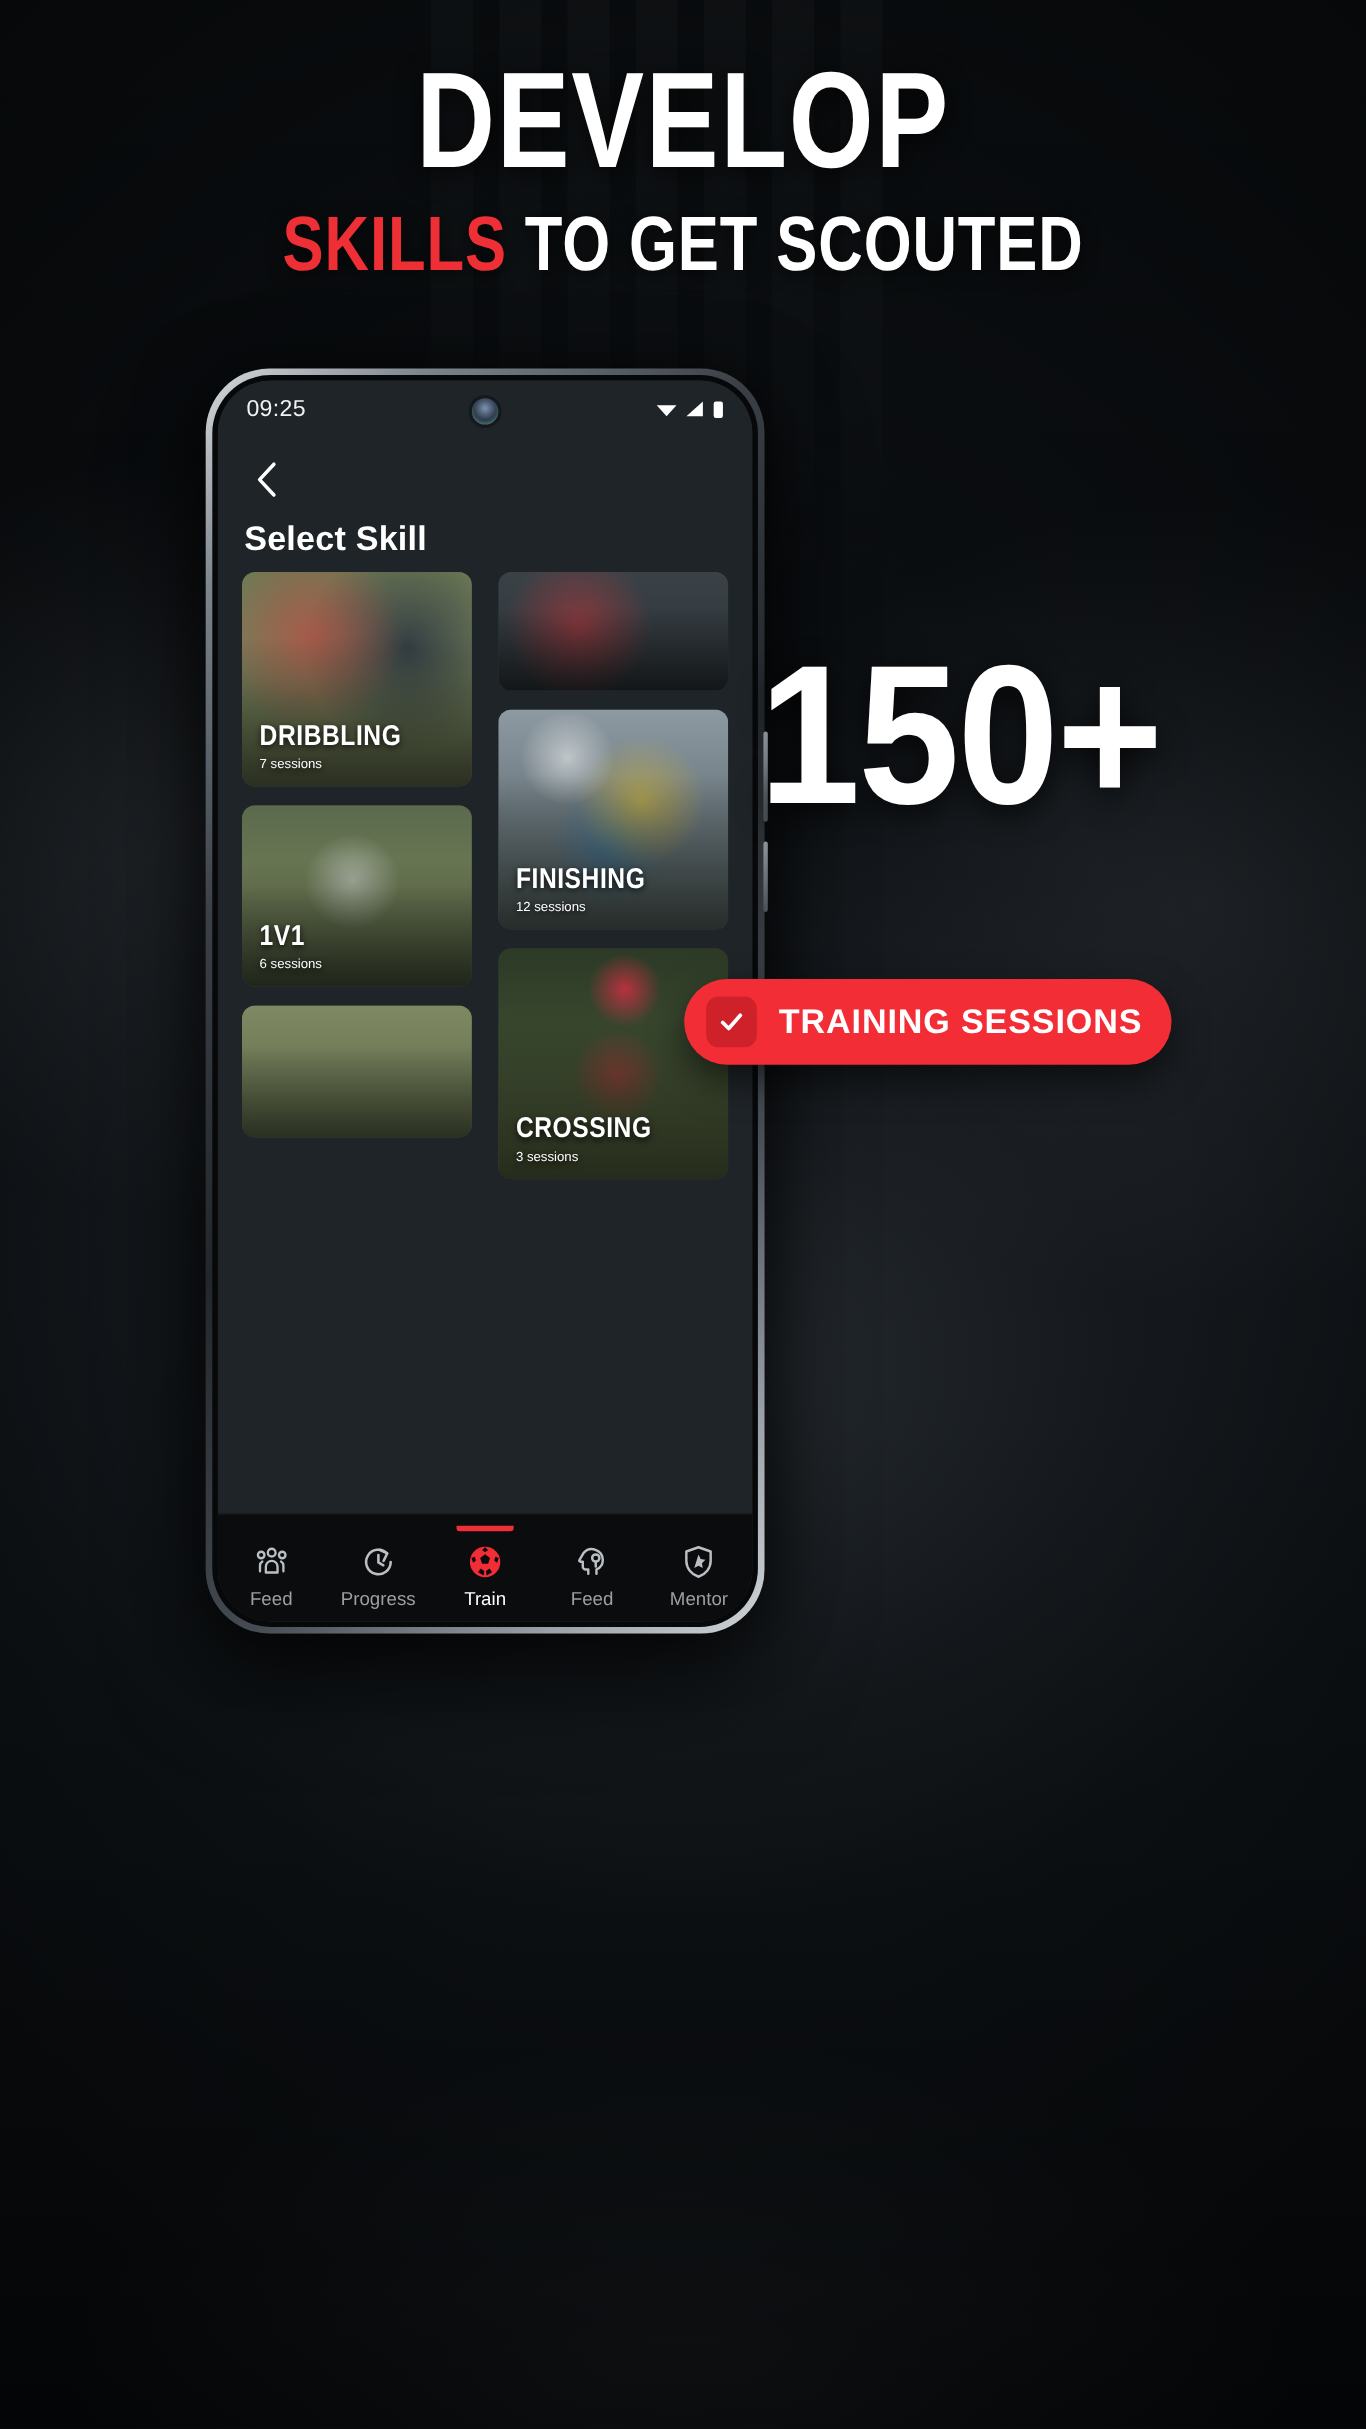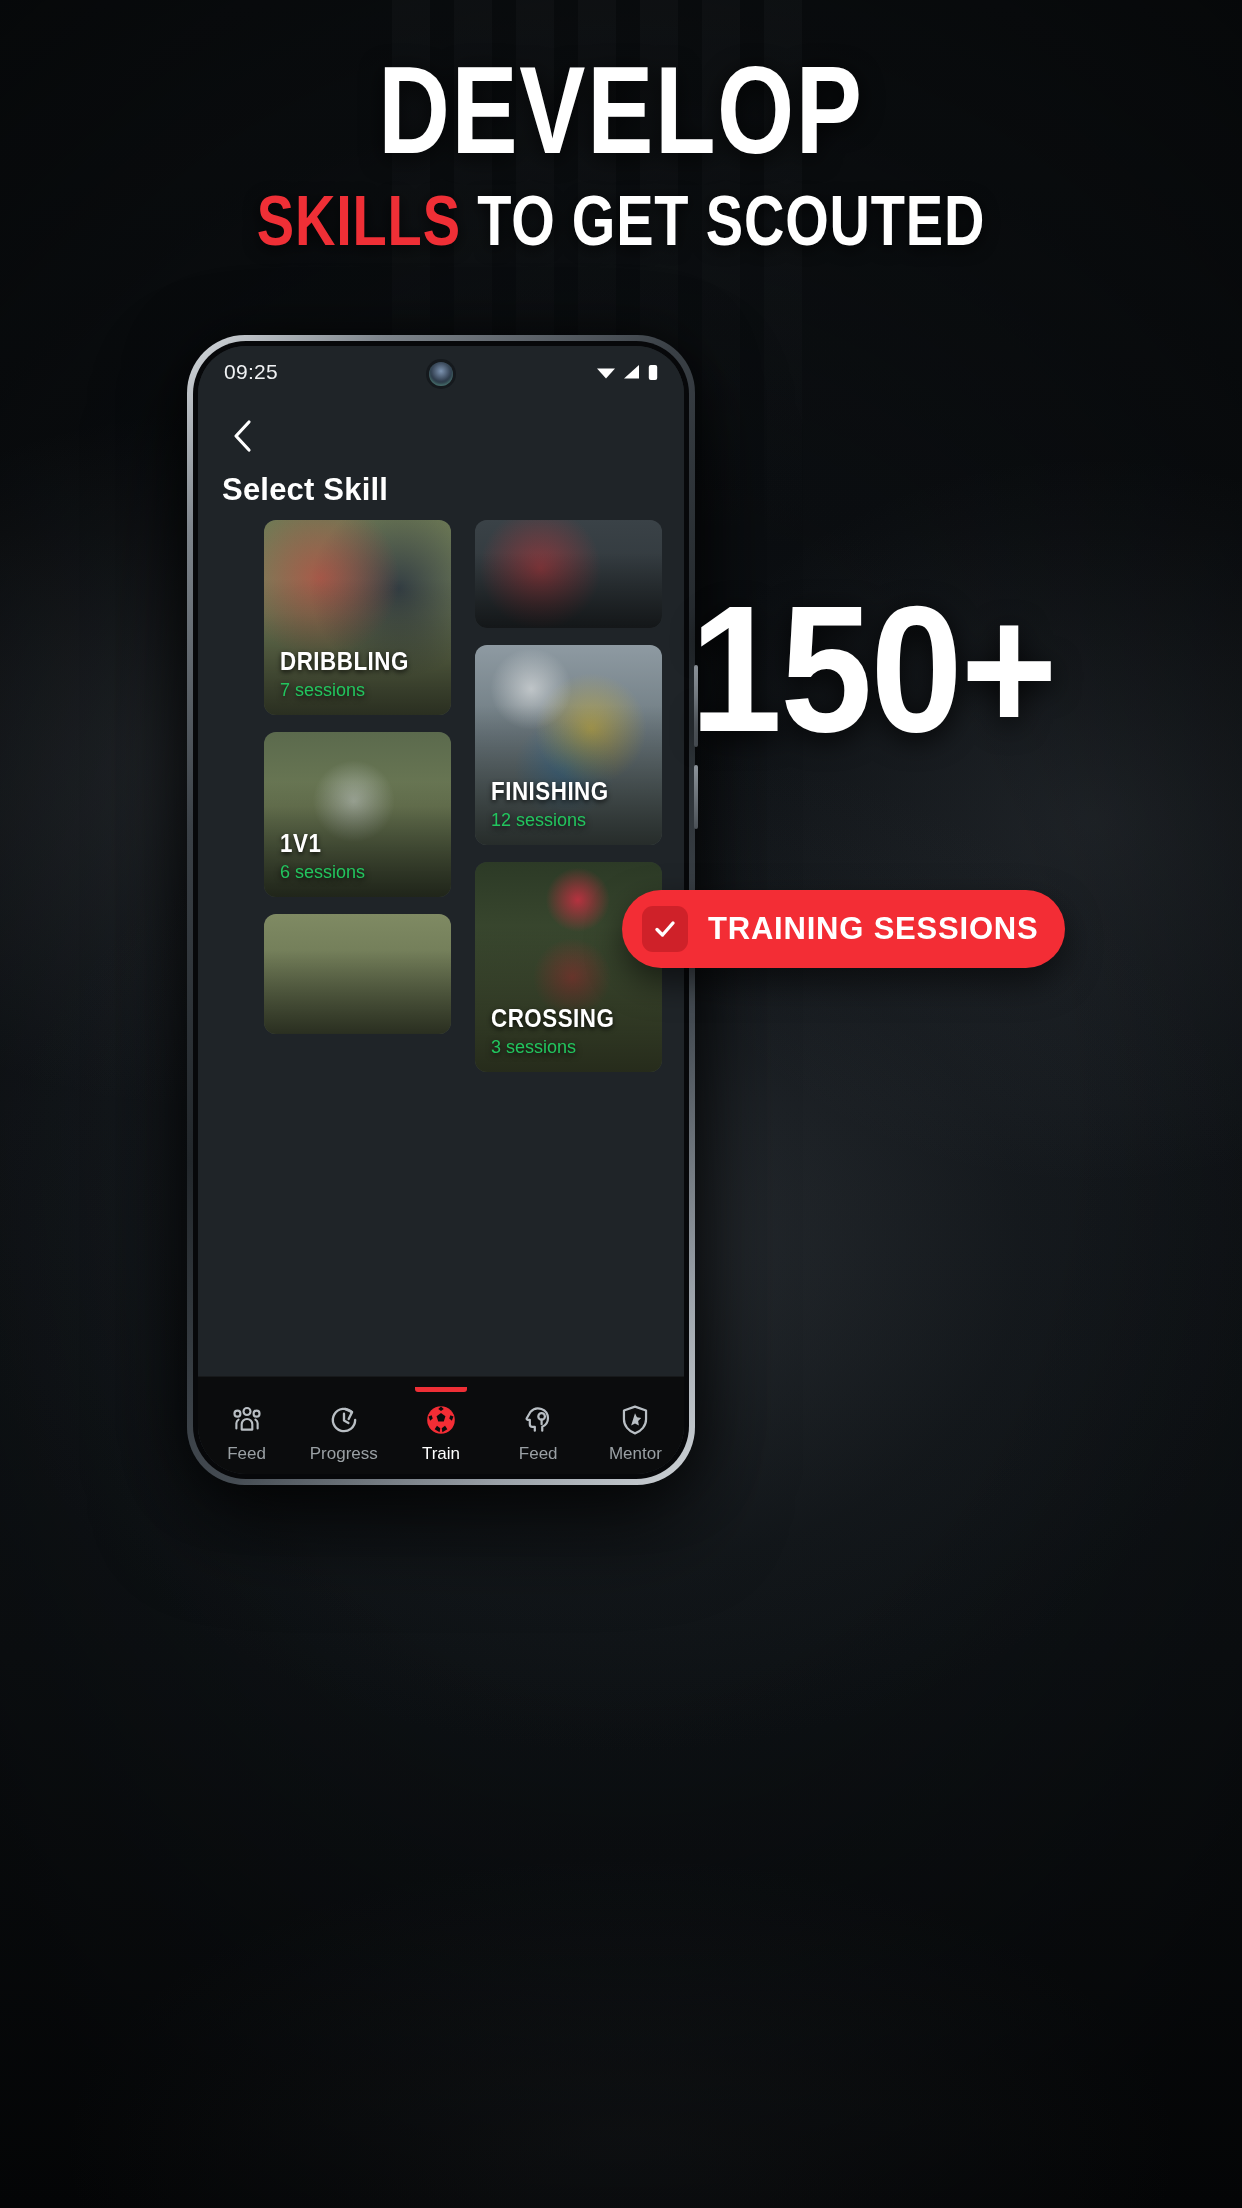--- a/index.html
+++ b/index.html
@@ -97,39 +97,39 @@
 
   
   .app {
     position: absolute; left: 0; top: 0; width: 100%; height: 100%;
     background: #1f2428; padding-top: 52px;
   }
   .appbar { padding: 18px 24px 0 24px; }
   .backbtn { width: 40px; height: 40px; display: flex; align-items: center; justify-content: center; }
   .page-title { color: #fff; font-size: 31px; font-weight: 700; margin: 16px 0 12px 24px; letter-spacing: .2px; }
 
-  .grid { display: flex; gap: 24px; padding: 0 22px; margin-left: 44px; }
+  .grid { display: flex; gap: 24px; padding: 0 22px; }
   .col { display: flex; flex-direction: column; gap: 17px; width: 50%; }
   .col.right { padding-top: 0; }
 
   .card {
     position: relative; width: 100%; border-radius: 12px; overflow: hidden;
     background: #2c3236;
   }
   .card .img { position: absolute; inset: 0; }
   .card .shade { position: absolute; inset: 0;
     background: linear-gradient(180deg, rgba(0,0,0,0) 30%, rgba(0,0,0,.55) 100%); }
   .card .meta { position: absolute; left: 16px; bottom: 14px; right: 10px; }
   .card .t {
     font-family: "Liberation Sans Narrow", "Liberation Sans", sans-serif;
     font-weight: 700; color: #fff; font-size: 26px; line-height: 1.05;
     letter-spacing: .6px; transform: scaleX(0.86); transform-origin: 0 50%;
     text-shadow: 0 2px 6px rgba(0,0,0,.8);
   }
-  .card .s { color: #22c55e; font-size: 18px; margin-top: 5px; text-shadow: 0 2px 6px rgba(0,0,0,.85); }
+  .card .s { color: #ffffff; font-size: 12px; margin-top: 5px; text-shadow: 0 2px 6px rgba(0,0,0,.85); }
 
   
   .navbar {
     position: absolute; left: 0; bottom: 0; width: 100%; height: 98px;
     background: #0b0c0d; display: flex; align-items: center; z-index: 7;
     border-top: 1px solid #17191b;
   }
   .navitem { flex: 1; display: flex; flex-direction: column; align-items: center; padding-top: 16px; position: relative; }
   .navitem .lbl { font-size: 17px; color: #9aa0a4; margin-top: 7px; }
   .navitem.active .lbl { color: #ffffff; }

